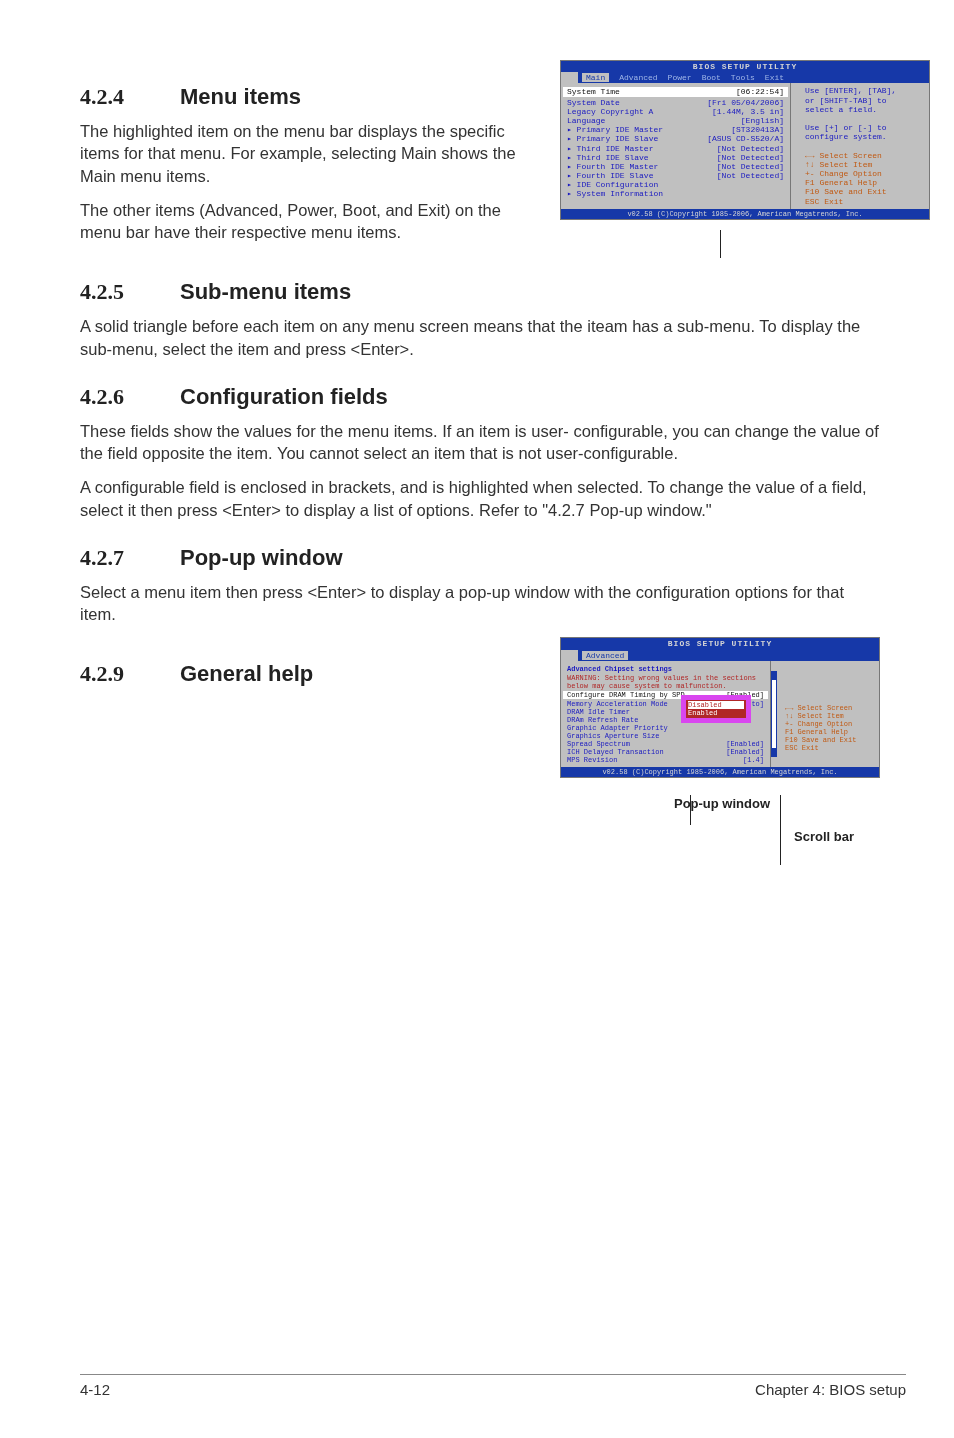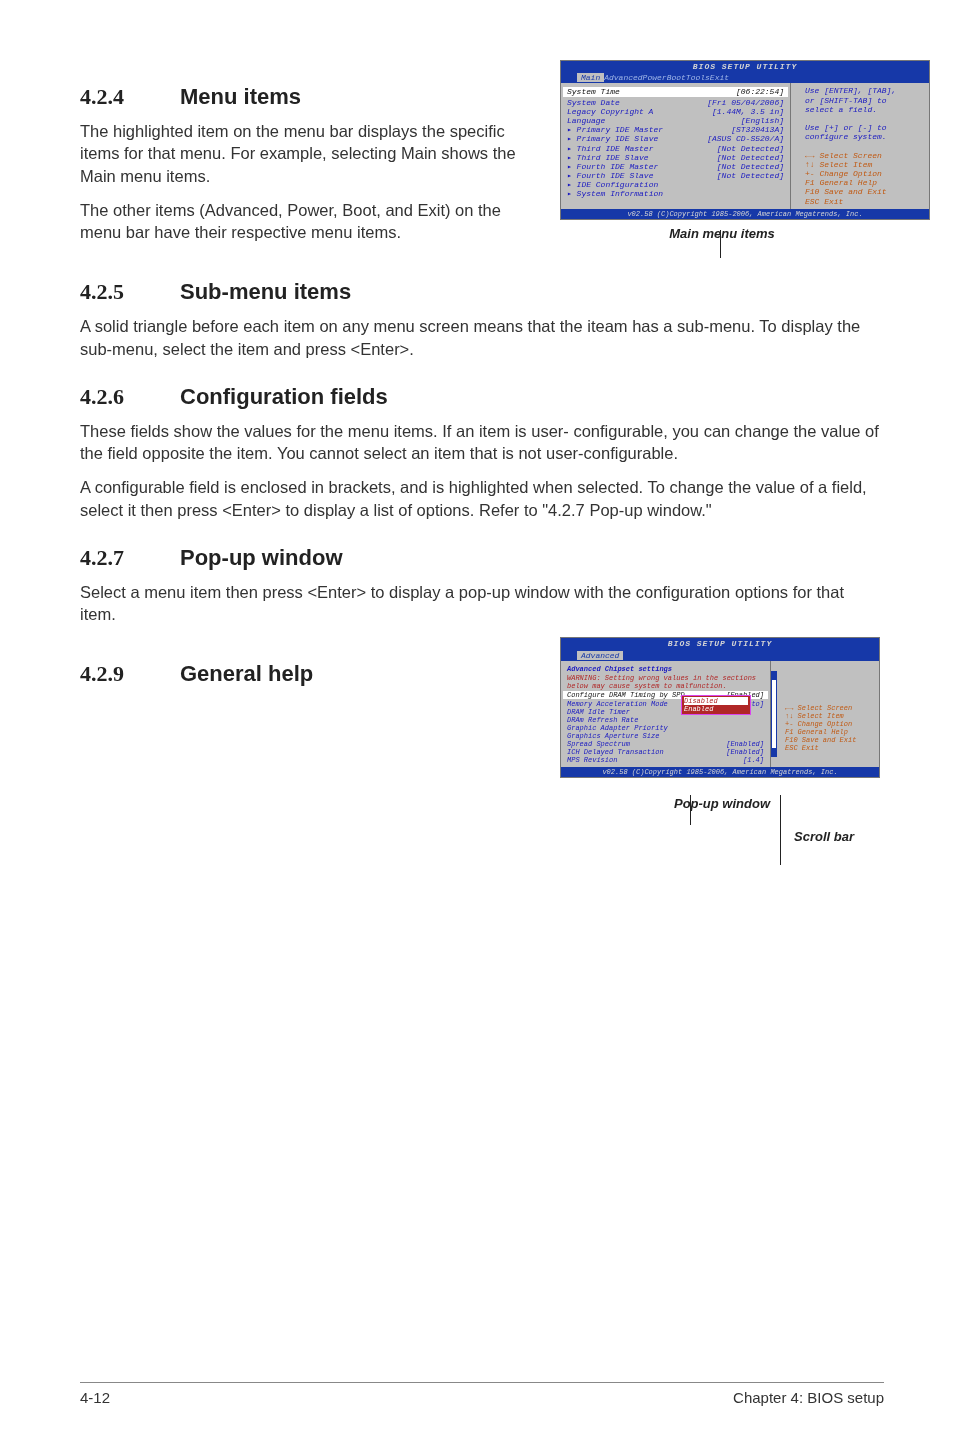--- a/index.html
+++ b/index.html
@@ -20,21 +20,21 @@
   }
   .h2 .num { display: inline-block; width: 100px; font-family: Liberation Serif, serif; }
   .para {
     font-size: 16.5px;
     line-height: 1.35;
     margin-bottom: 12px;
     color: #333;
   }
   .two-col { display: flex; gap: 18px; align-items: flex-start; }
   .two-col .left { flex: 1; }
-  .two-col .right { width: 324px; font-style: italic; }
+  .two-col .right { width: 324px; }
   
   .bios-shot {
     width: 370px;
     border: 1px solid #777;
     font-family: "Courier New", monospace;
     font-size: 8px;
     line-height: 1.15;
     background: #c0c0c0;
     margin-bottom: 6px;
   }
@@ -43,23 +43,25 @@
     color: #d4d4d4;
     text-align: center;
     font-weight: bold;
     letter-spacing: 1px;
     font-size: 8px;
     padding: 1px 0;
   }
   .bios-menubar {
     background: #1638a8;
     color: #b9c8f3;
-    padding: 1px 16px;
+    padding: 1px 4px;
     display: flex;
+    gap: 10px;
     font-size: 8px;
+    margin-left: 17px;
   }
   .bios-menubar span { color: #9fb6e8; }
   .bios-menubar .sel { background: #c0c0c0; color: #1638a8; padding: 0 4px; }
   .bios-body { display: flex; gap: 8px; }
   .bios-left {
     flex: 1;
     background: #c0c0c0;
     color: #1a1ac0;
     padding: 3px 6px;
     border-right: 1px solid #777;
@@ -91,31 +93,31 @@
   .mini-img .bios-body { font-size: 7px; }
   .callout {
     position: relative;
   }
   .pointer-line {
     position: absolute;
     border-left: 1px solid #222;
   }
   .page-footer {
     position: absolute;
-    left: 0; right: 0; bottom: 32px;
-    padding: 0 70px 0 80px;
+    left: 0; right: 0; bottom: 40px;
+    padding: 0 48px 0 80px;
   }
   .page-footer hr { border: none; border-top: 1px solid #888; margin-bottom: 6px; }
   .page-footer .foot-row { display: flex; justify-content: space-between; font-size: 15px; color: #333; }
   .sel-row { background: #fff; color: #111; margin: 1px -4px; padding: 0 4px; }
   .popup-box {
     position: absolute;
     left: 120px; top: 34px;
     width: 70px; background: #b02727; color: #fff;
-    border: 1px solid #d946ef;
+    border: 5px solid #d946ef;
     font-size: 7px; padding: 1px 2px;
   }
   .blue-help { color: #1a1ac0; }
   .orange-help { color: #c05a14; }
 </style>
 </head>
 <body>
 
 <div class="two-col">
   <div class="left">
@@ -207,21 +209,20 @@
           <div class="orange-help"><span>↑↓</span> <span>Select Item</span></div>
           <div class="orange-help"><span>+-</span> <span>Change Option</span></div>
           <div class="orange-help"><span>F1</span> <span>General Help</span></div>
           <div class="orange-help"><span>F10</span> <span>Save and Exit</span></div>
           <div class="orange-help"><span>ESC</span> <span>Exit</span></div>
         </div>
       </div>
       <div class="bios-foot">v02.58 (C)Copyright 1985-2006, American Megatrends, Inc.</div>
     </div>
     <div class="pointer-line" style="left:160px;top:170px;height:28px;"></div>
-    <div class="caption">Main menu items</div>
   </div>
 </div>
 
 <h2 class="h2">
   <span class="num">4.2.5</span><span>Sub-menu items</span>
 </h2>
 <p class="para">A solid triangle before each item on any menu screen means that the iteam has a sub-menu. To display the sub-menu, select the item and press &lt;Enter&gt;.</p>
 
 <h2 class="h2">
   <span class="num">4.2.6</span><span>Configuration fields</span>

